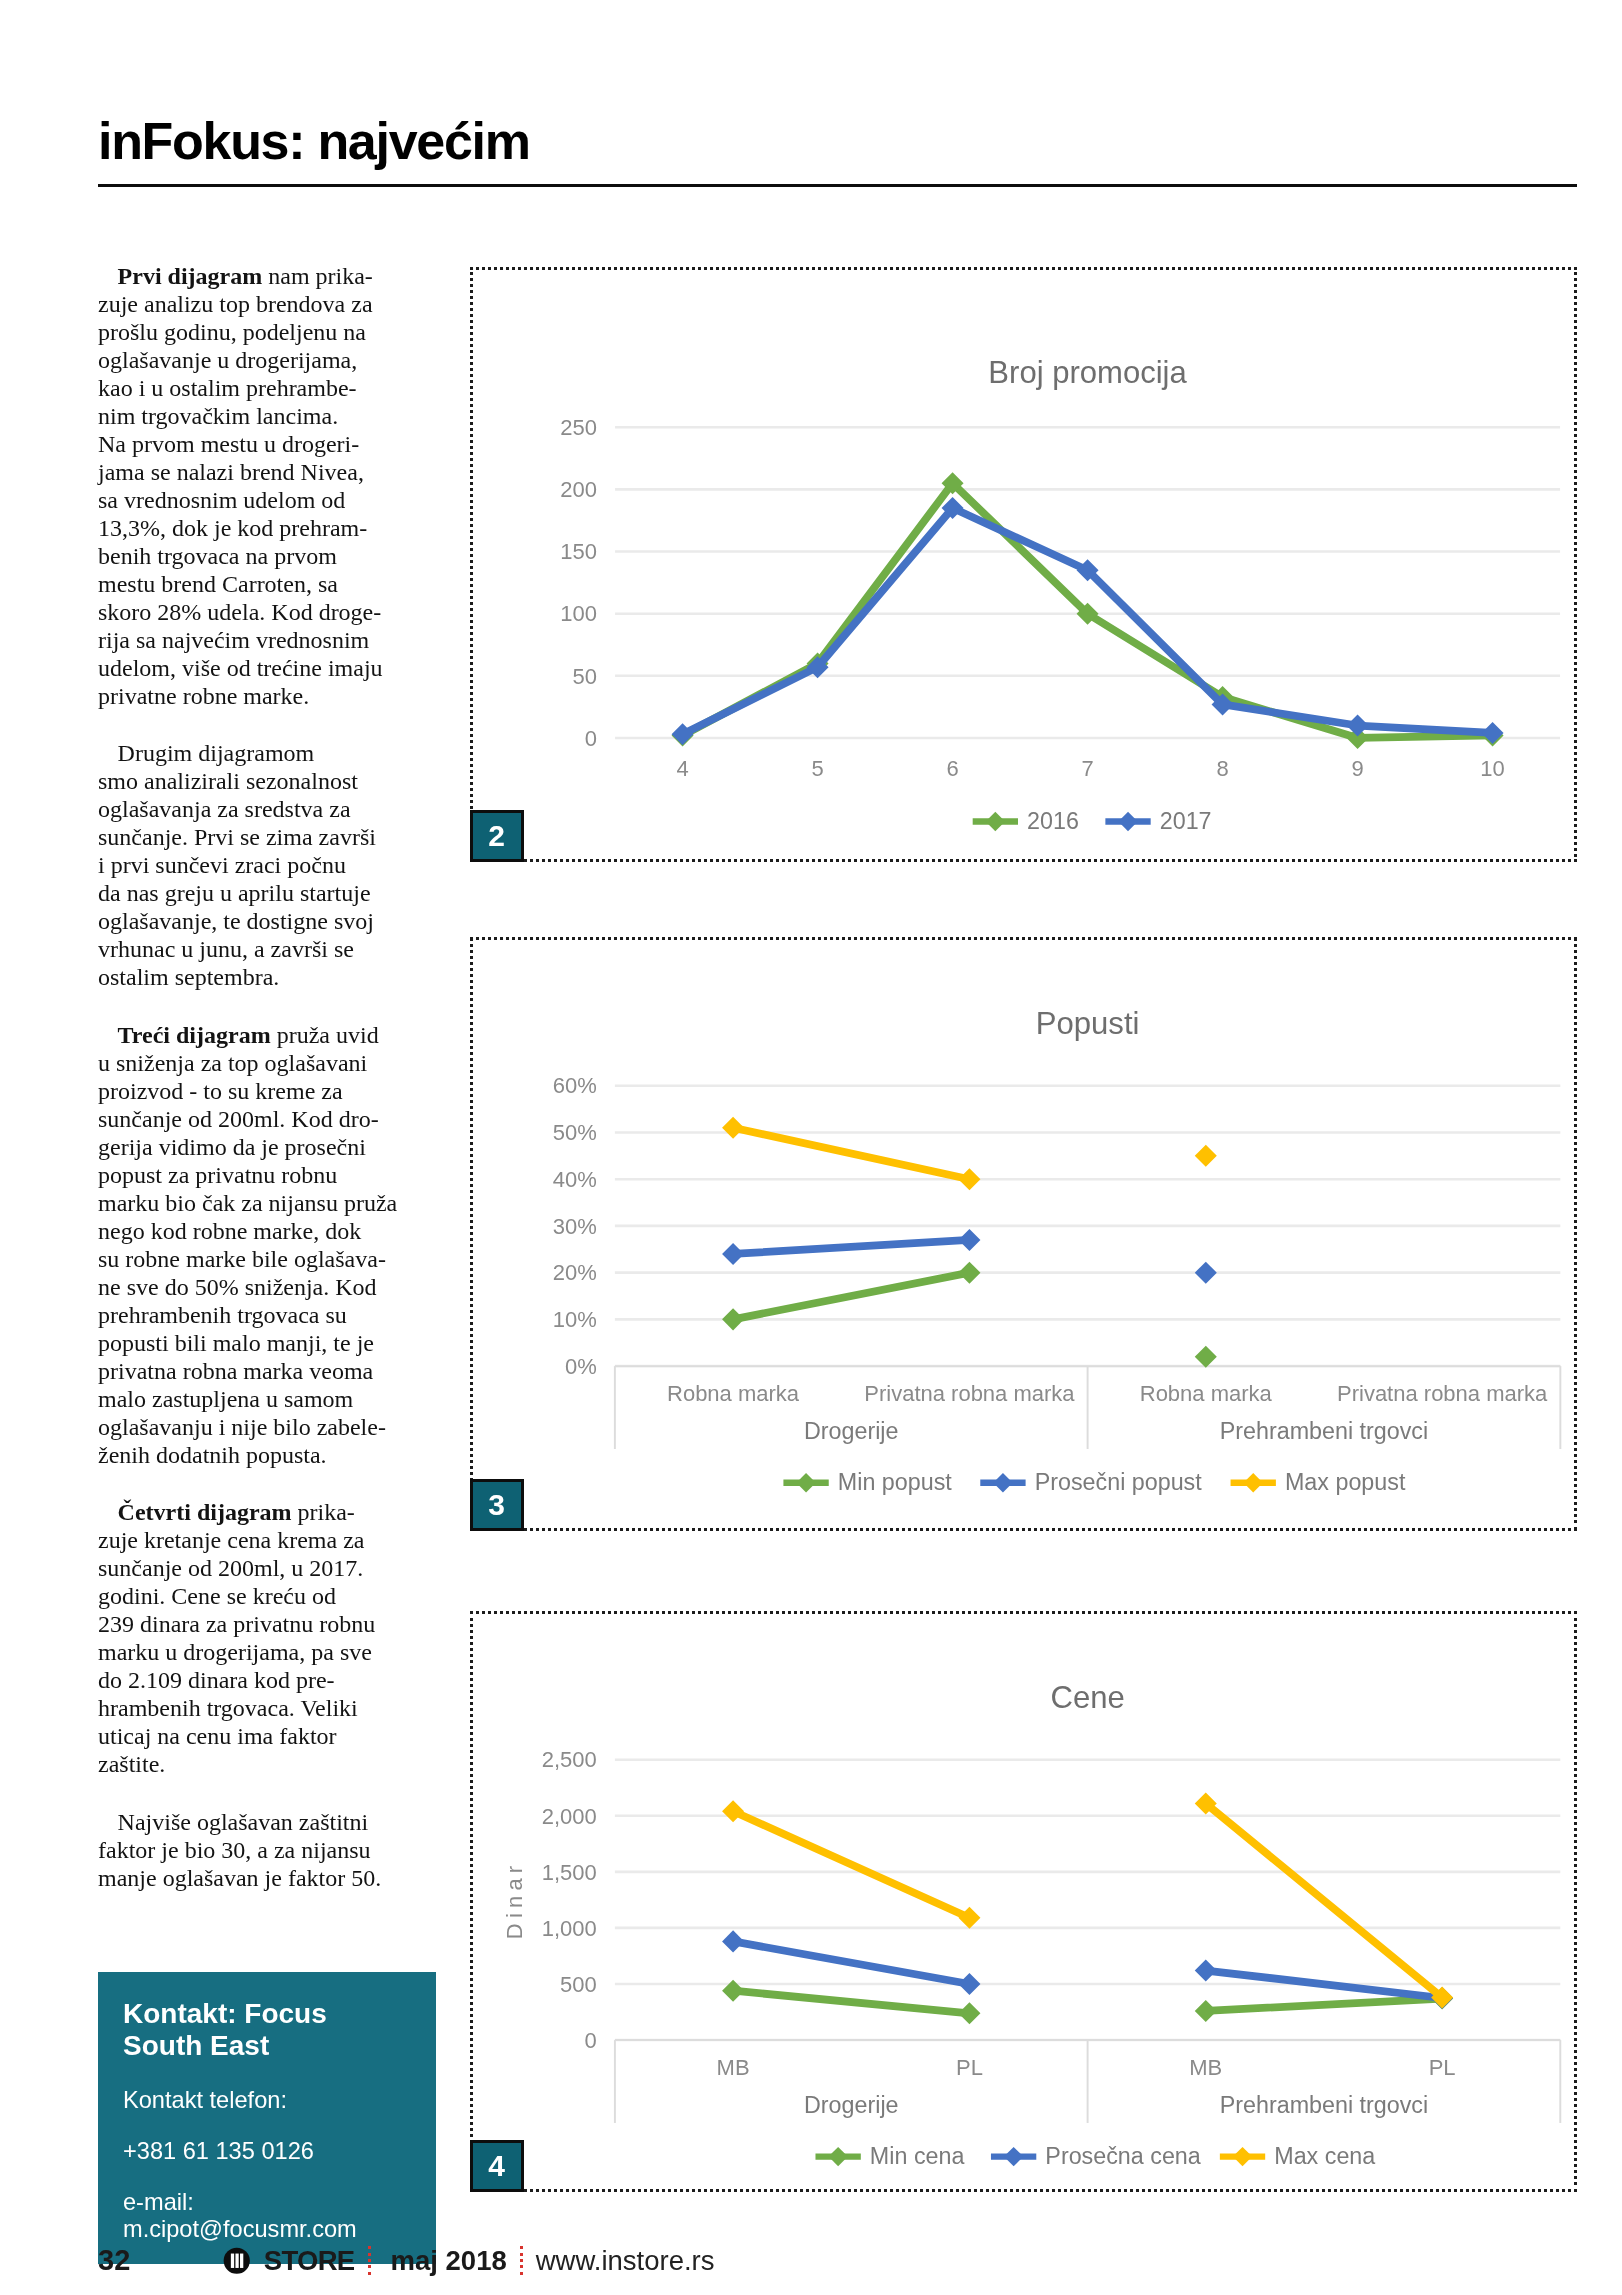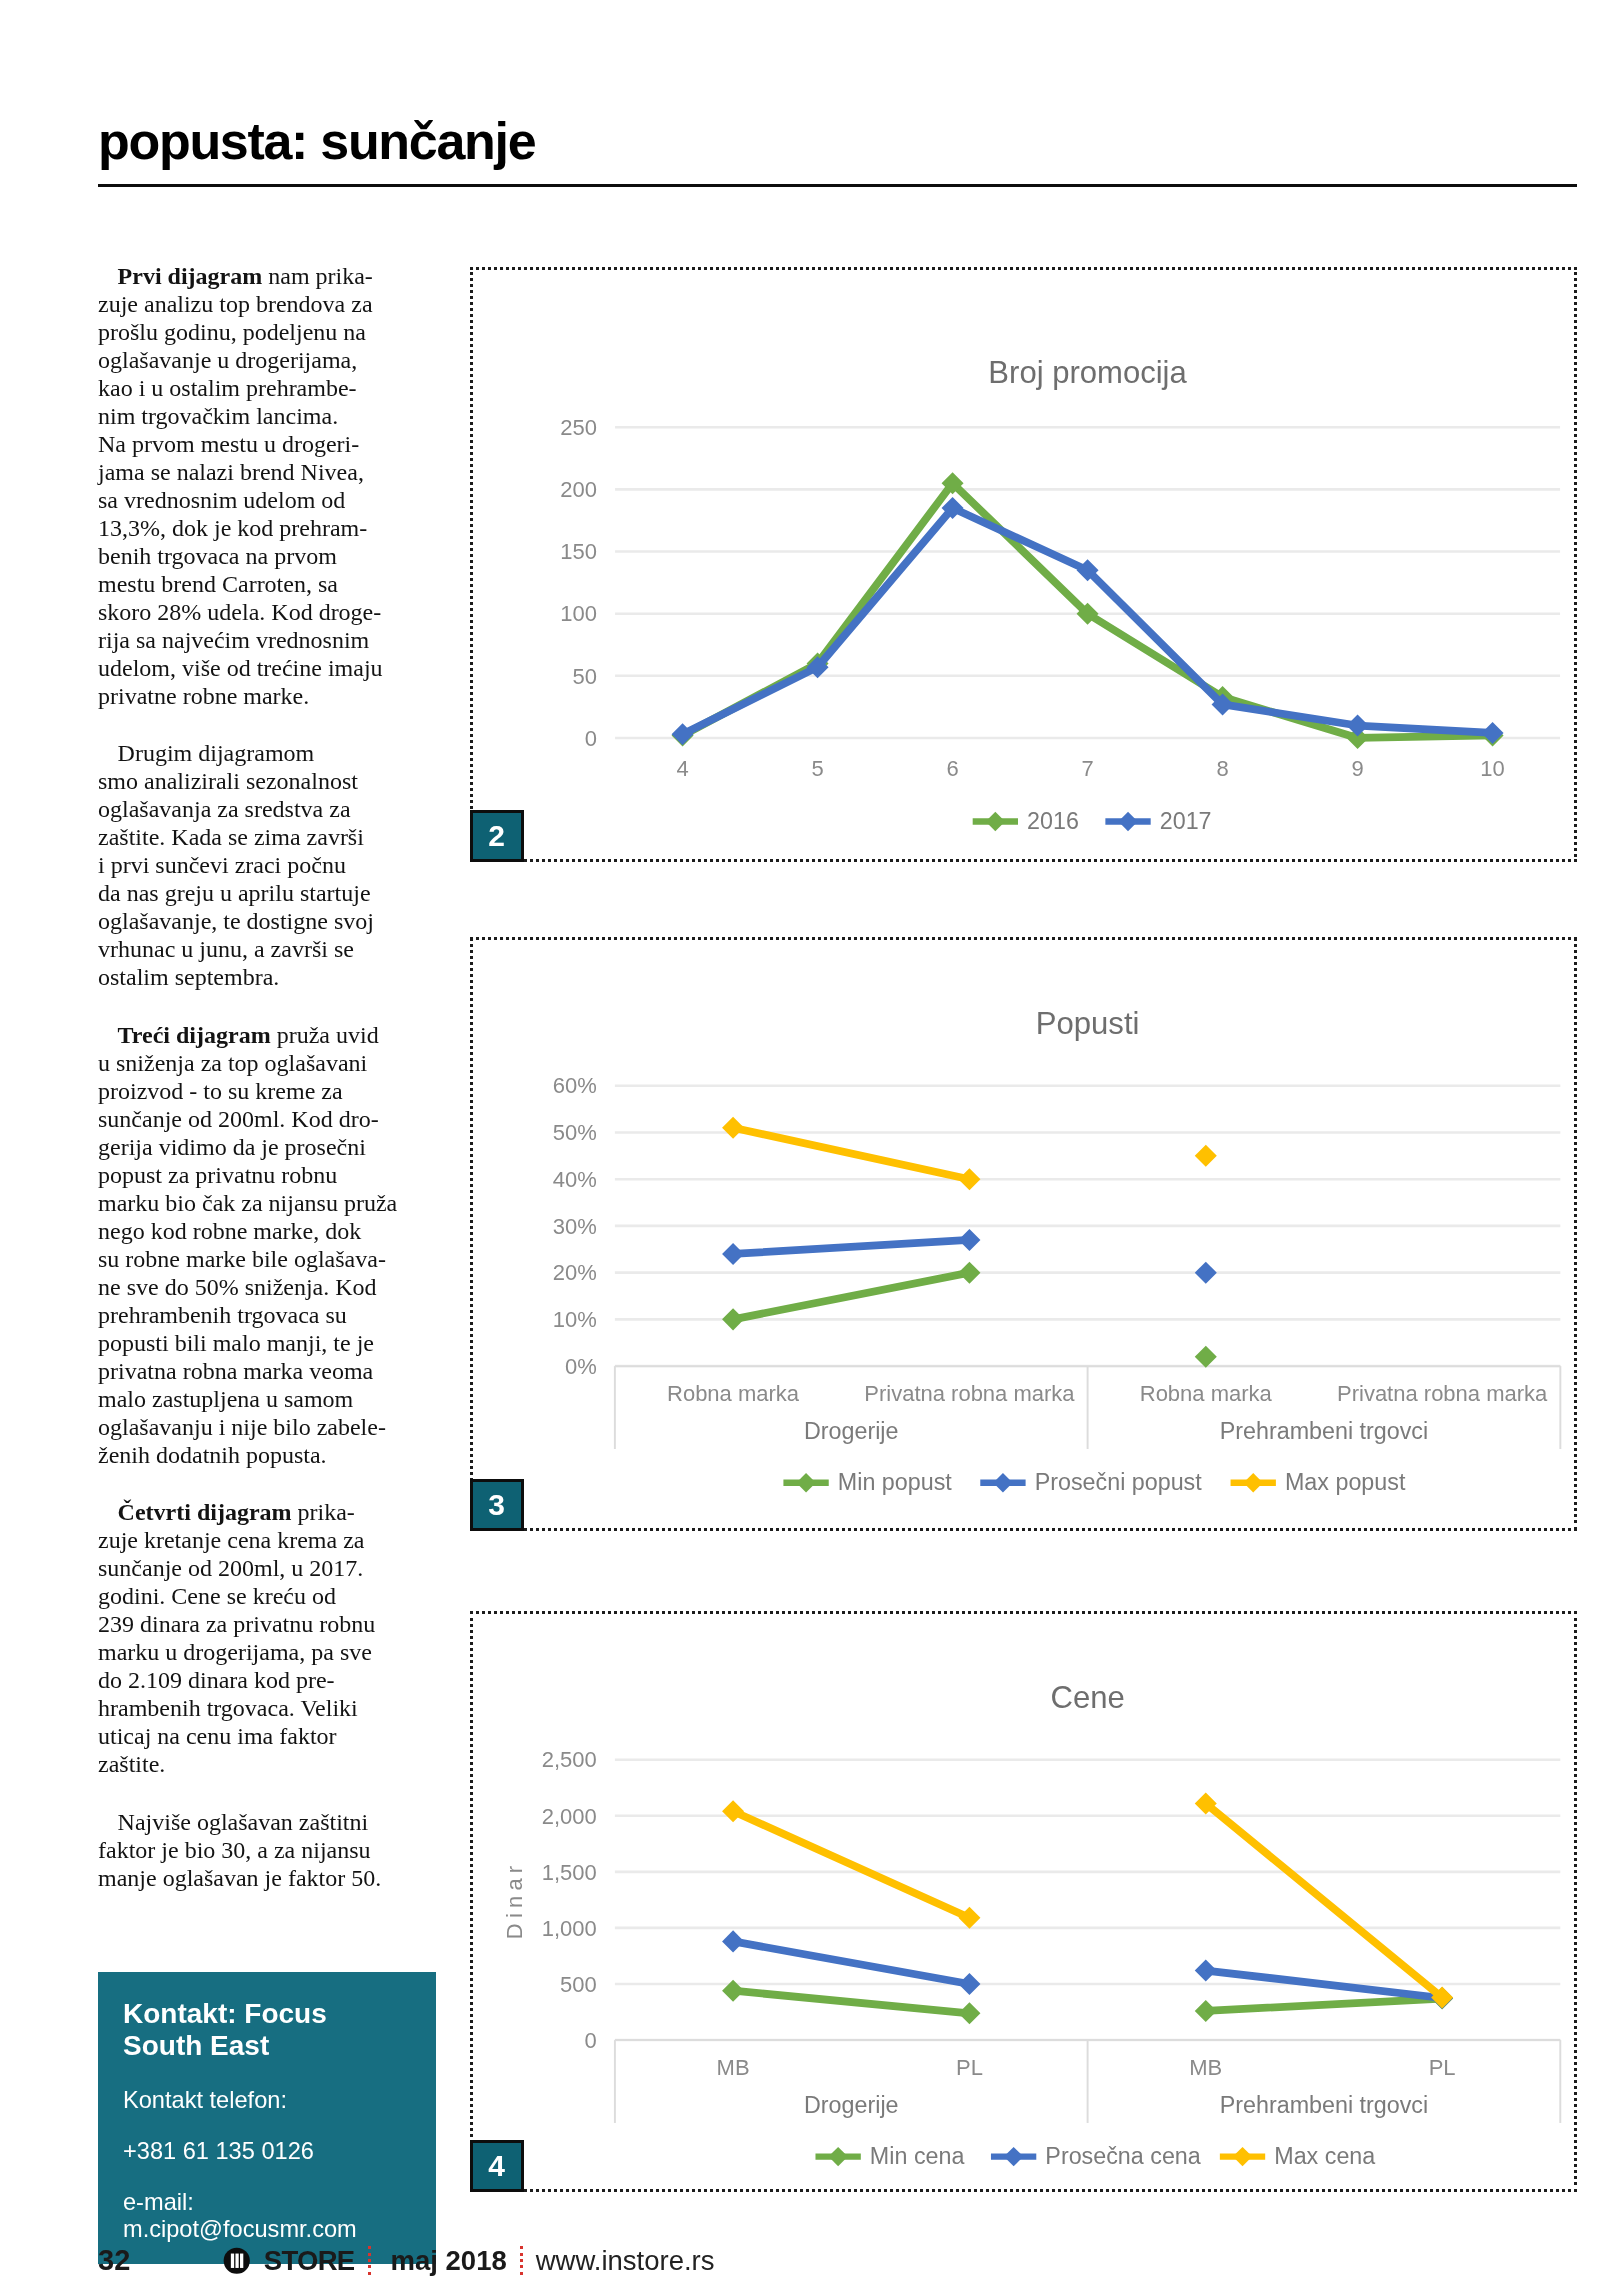--- a/index.html
+++ b/index.html
@@ -42,21 +42,21 @@
   .page-num{font-size:29px;font-weight:800;}
   .footer-group{display:flex;align-items:center;margin-left:93px;}
   .brand{font-size:27.5px;font-weight:800;letter-spacing:-0.7px;margin-left:13px;}
   .fsep{width:0;height:29px;border-left:3.3px dotted #d8342e;margin:0 13px;}
   .fdate{font-size:27.5px;font-weight:800;margin-left:7px;}
   .fsite{font-size:27.5px;font-weight:400;color:#222;}
 </style>
 </head>
 <body>
 
-<div class="page-title">popusta: sunčanje</div>
+<div class="page-title">inFokus: najvećim</div>
 <div class="header-rule"></div>
 
 <div class="article">
     <div class="para ind">
       <div class="tline"><b>Prvi dijagram</b> nam prika-</div>
       <div class="tline">zuje analizu top brendova za</div>
       <div class="tline">prošlu godinu, podeljenu na</div>
       <div class="tline">oglašavanje u drogerijama,</div>
       <div class="tline">kao i u ostalim prehrambe-</div>
       <div class="tline">nim trgovačkim lancima.</div>
@@ -68,21 +68,21 @@
       <div class="tline">mestu brend Carroten, sa</div>
       <div class="tline">skoro 28% udela. Kod droge-</div>
       <div class="tline">rija sa najvećim vrednosnim</div>
       <div class="tline">udelom, više od trećine imaju</div>
       <div class="tline">privatne robne marke.</div>
     </div>
     <div class="para ind">
       <div class="tline">Drugim dijagramom</div>
       <div class="tline">smo analizirali sezonalnost</div>
       <div class="tline">oglašavanja za sredstva za</div>
-      <div class="tline">zaštite. Kada se zima završi</div>
+      <div class="tline">sunčanje. Prvi se zima završi</div>
       <div class="tline">i prvi sunčevi zraci počnu</div>
       <div class="tline">da nas greju u aprilu startuje</div>
       <div class="tline">oglašavanje, te dostigne svoj</div>
       <div class="tline">vrhunac u junu, a završi se</div>
       <div class="tline">ostalim septembra.</div>
     </div>
     <div class="para ind">
       <div class="tline"><b>Treći dijagram</b> pruža uvid</div>
       <div class="tline">u sniženja za top oglašavani</div>
       <div class="tline">proizvod -  to su kreme za</div>

